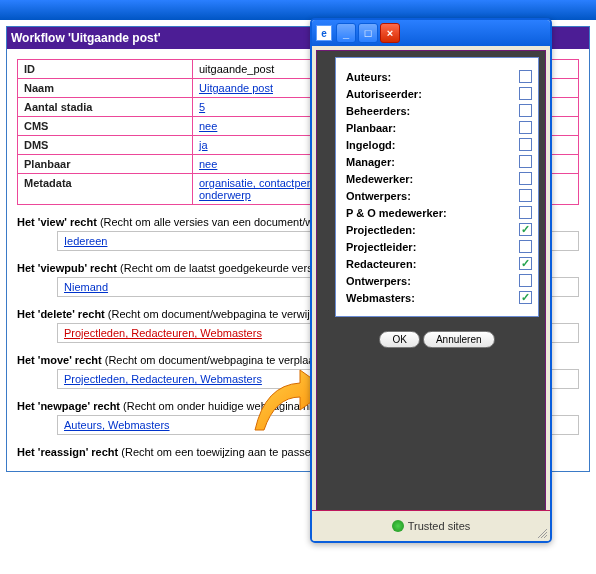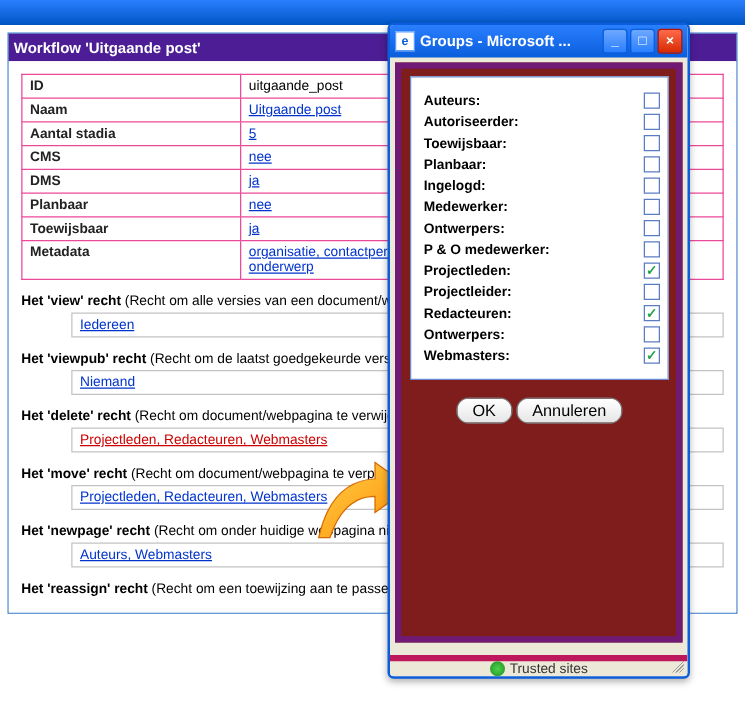--- a/index.html
+++ b/index.html
@@ -109,25 +109,25 @@
     border:1px solid #0a5edc;
     border-radius:3px;
     color:#fff;
     font-weight:bold;
     font-size:11px;
     display:flex;align-items:center;justify-content:center;
     cursor:pointer;
   }
   .winbtn.close { background: linear-gradient(#ff6a4a,#d62a00); border-color:#b31500; }
   .popup-body {
-    background:#7f1d1d;
+    background:#404040;
     margin:4px;
-    border:5px solid #701a75;
+    border:1px solid #701a75;
     height:464px;
-    padding:6px 6px 6px 7px;
+    padding:6px 6px 6px 18px;
     position:relative;
   }
   .group-list {
     border:1px solid #6a8cd4;
     padding:10px 6px 10px 10px;
     background:#fff;
   }
   .grow {
     display:flex;
     justify-content:space-between;
@@ -139,33 +139,33 @@
     width:13px;height:13px;
     border:1px solid #5a7cc4;
     background:#fff;
     display:inline-flex;align-items:center;justify-content:center;
     color:#27a34e;font-size:11px;font-weight:bold;
     cursor:pointer;
   }
   .btnrow { text-align:center; margin-top:14px; }
   .stdbtn {
     font-family: inherit;
-    font-size:13px;
+    font-size:10px;
     padding:2px 12px;
     border:1px solid #7a7a7a;
     border-radius:10px;
     background:linear-gradient(#fff,#e6e6e6);
     cursor:pointer;
     text-align:right;
   }
   .statusbar {
     position:absolute;
     bottom:0;left:0;right:0;
-    height:17px;
-    border-top:5px solid #be185d;
+    height:31px;
+    border-top:1px solid #be185d;
     background:#ece9d8;
     display:flex;align-items:center;justify-content:center;
     font-size:11px;color:#333;
     gap:4px;
   }
   .shield {
     width:12px;height:12px;border-radius:50%;
     background:radial-gradient(#4cd24c,#1e8e1e);
     display:inline-block;
   }
@@ -213,24 +213,20 @@
         <td class="label">CMS</td>
         <td><a class="lnk">nee</a></td>
       </tr>
       <tr>
         <td class="label">DMS</td>
         <td><a class="lnk">ja</a></td>
       </tr>
       <tr>
         <td class="label">Planbaar</td>
         <td><a class="lnk">nee</a></td>
-      </tr>
-      <tr>
-        <td class="label">Toewijsbaar</td>
-        <td><a class="lnk">ja</a></td>
       </tr>
       <tr>
         <td class="label">Metadata</td>
         <td><a class="lnk">organisatie, contactpersoon, behandelaar, kenmerk, auteur, projectcode, onderwerp</a></td>
       </tr>
     </tbody>
       </table>
 
     <div class="section">
       <div class="sect-title"><b>Het 'view' recht</b><span> (Recht om alle versies van een document/webpagina te bekijken)</span></div>
@@ -270,47 +266,50 @@
       <stop offset="0" stop-color="#ffd24a"></stop>
       <stop offset="1" stop-color="#ff8a00"></stop>
     </linearGradient>
   </defs>
   <path d="M5,65 Q15,20 50,18 L50,5 L78,25 L50,45 L50,32 Q25,32 14,65 Z" fill="url(#ag)" stroke="#d66a00" stroke-width="1"></path>
 </svg>
 
 <div class="popup">
   <div class="titlebar">
     <span class="appicon">e</span>
-    <span class="titleshrink">Groups - Microsoft ...</span>
     <div class="winbtns">
       <div class="winbtn">_</div>
       <div class="winbtn">□</div>
       <div class="winbtn close">×</div>
     </div>
   </div>
   <div class="popup-body">
     <div class="group-list" id="group-list">
         <div class="grow">
           <span class="glabel">Auteurs:</span>
           <span class="gck"></span>
         </div>
         <div class="grow">
           <span class="glabel">Autoriseerder:</span>
           <span class="gck"></span>
         </div>
         <div class="grow">
-          <span class="glabel">Toewijsbaar:</span>
+          <span class="glabel">Beheerders:</span>
           <span class="gck"></span>
         </div>
         <div class="grow">
           <span class="glabel">Planbaar:</span>
           <span class="gck"></span>
         </div>
         <div class="grow">
           <span class="glabel">Ingelogd:</span>
+          <span class="gck"></span>
+        </div>
+        <div class="grow">
+          <span class="glabel">Manager:</span>
           <span class="gck"></span>
         </div>
         <div class="grow">
           <span class="glabel">Medewerker:</span>
           <span class="gck"></span>
         </div>
         <div class="grow">
           <span class="glabel">Ontwerpers:</span>
           <span class="gck"></span>
         </div>

